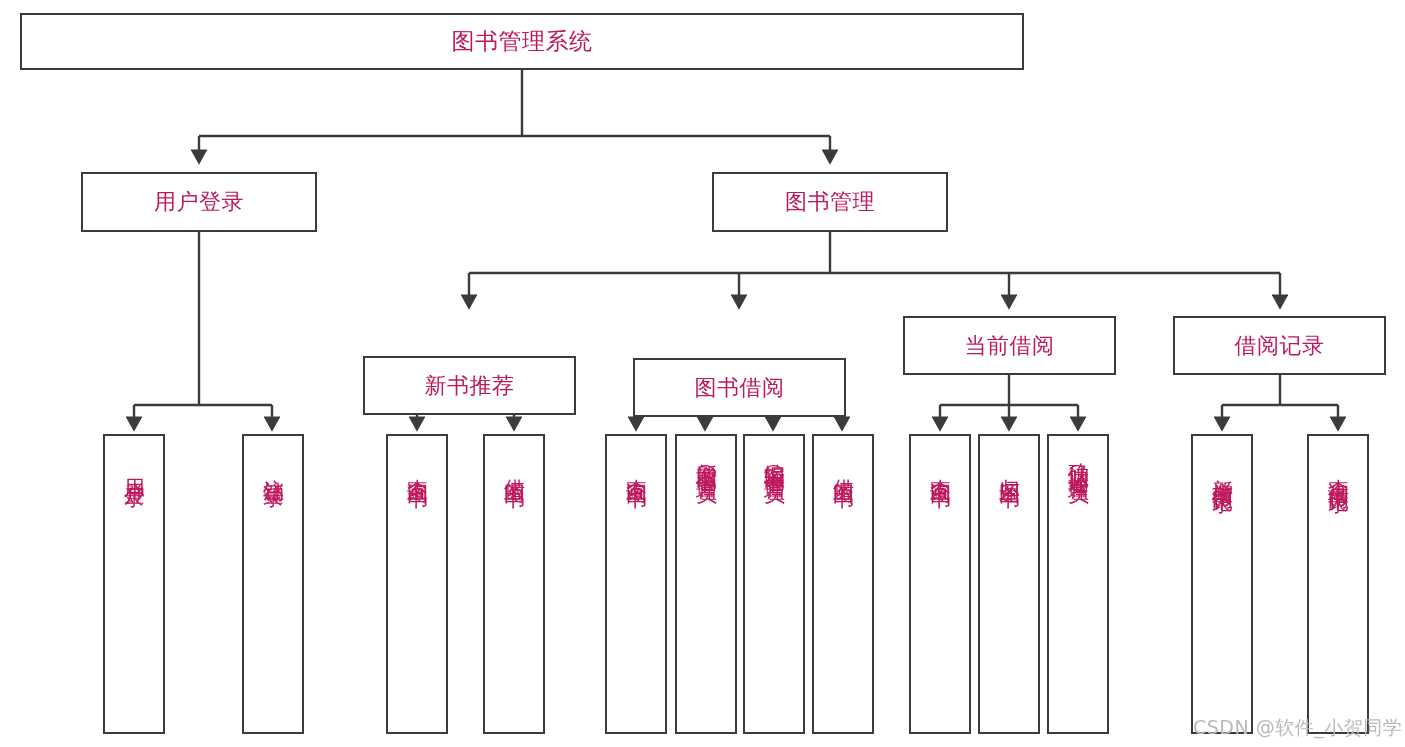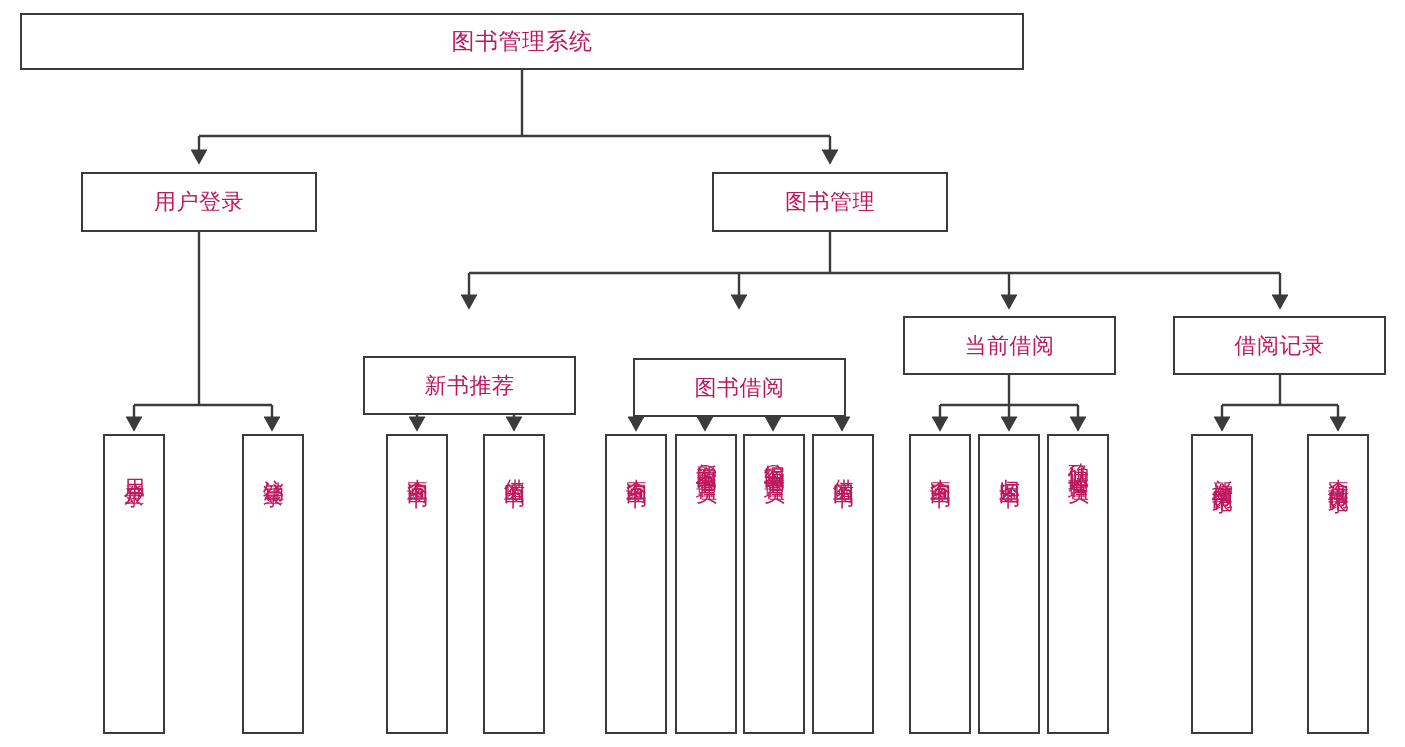--- a/index.html
+++ b/index.html
@@ -193,14 +193,15 @@
     <span class="node-label">确认归还（管理员）</span>
   </div>
 
   <div class="node vert" style="left:1191px; top:434px; width:62px; height:300px;">
     <span class="node-label">新增借阅记录</span>
   </div>
   <div class="node vert" style="left:1307px; top:434px; width:62px; height:300px;">
     <span class="node-label">查询借阅记录</span>
   </div>
 
+  <div class="watermark" style="left:1193px; top:715px;">CSDN @软件_小贺同学</div>
 
 </div>
 
 </body></html>

